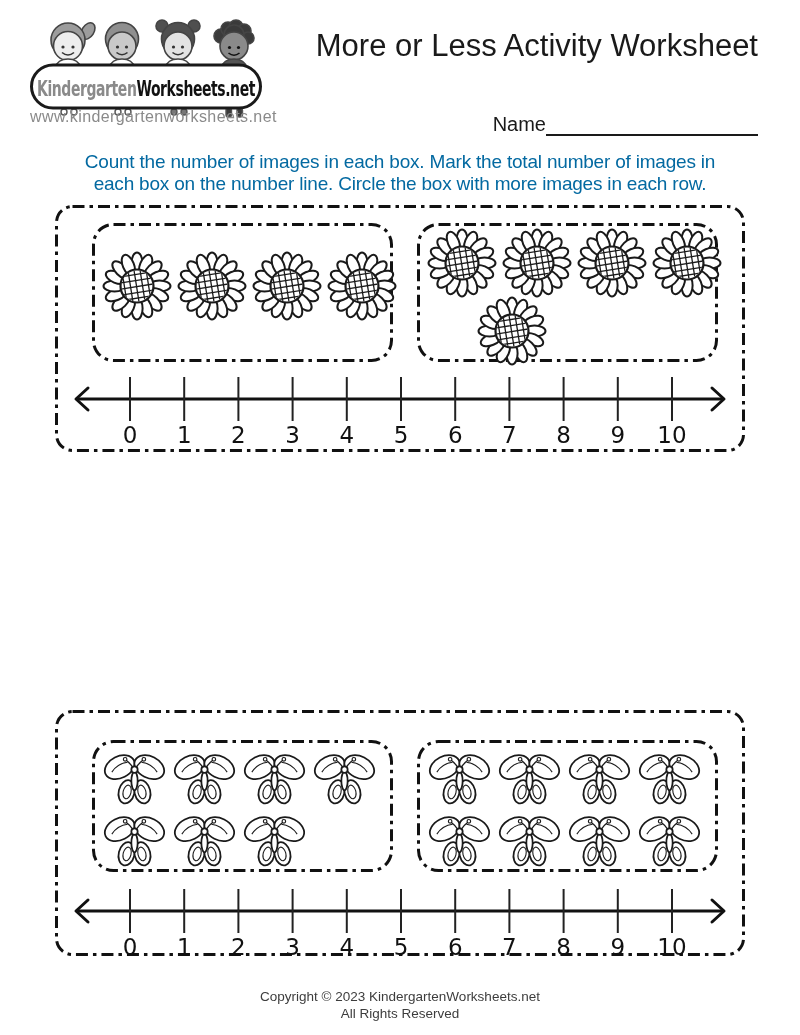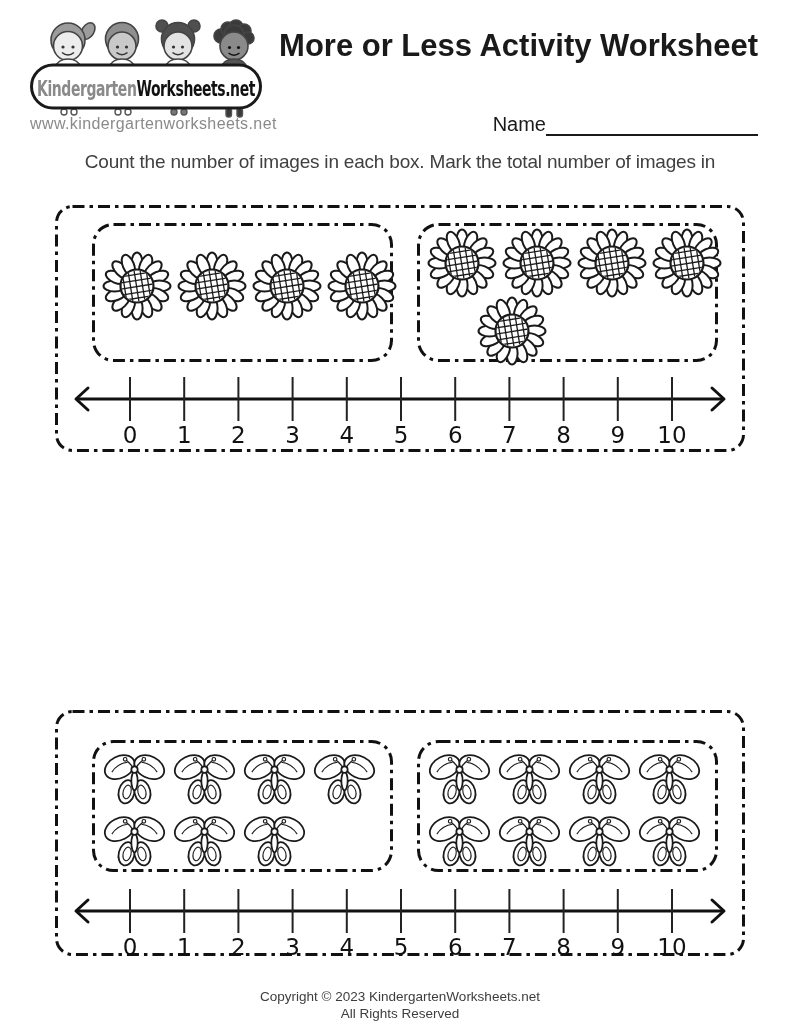--- a/index.html
+++ b/index.html
@@ -1,29 +1,29 @@
 <!DOCTYPE html>
 <html><head>
 <meta charset="utf-8">
 <style>
   html,body{margin:0;padding:0;background:#fff;}
   .page{position:relative;width:800px;height:1035px;background:#fff;overflow:hidden;
         font-family:"Liberation Sans",sans-serif;color:#1a1a1a;}
 
   
   .logo-wrap{position:absolute;left:28px;top:10px;text-decoration:underline;}
-  .website{position:absolute;left:30px;top:115px;font-size:16px;color:#8a8a8a;letter-spacing:.4px;}
-  .title{position:absolute;top:28px;right:42px;font-size:31px;font-weight:700;color:#1a1a1a;}
+  .website{position:absolute;left:30px;top:108px;font-size:16px;color:#8a8a8a;letter-spacing:.4px;}
+  .title{position:absolute;top:28px;right:42px;font-size:31px;font-weight:400;color:#1a1a1a;}
   .name-row{position:absolute;top:104px;right:42px;display:flex;align-items:flex-end;}
   .name-label{font-size:20px;}
   .name-line{display:inline-block;width:212px;height:30px;border-bottom:2px solid #1a1a1a;}
 
   
   .instructions{position:absolute;top:151px;left:0;width:100%;text-align:center;
-                font-size:19px;line-height:22px;letter-spacing:-.2px;color:#404040;}
+                font-size:19px;line-height:22px;letter-spacing:-.2px;color:#0369a1;}
 
   
   .activity-row{position:absolute;left:55px;width:690px;}
   .activity-row[data-row="0"]{top:205px;height:247px;}
   .activity-row[data-row="1"]{top:463px;height:246px;}
 
   .dash{position:relative;}
   .dash > svg.dash-border{position:absolute;left:0;top:0;pointer-events:none;}
 
   .count-box{position:absolute;width:301px;}
@@ -187,20 +187,21 @@
   <div class="website">www.kindergartenworksheets.net</div>
 
   <div class="title">More or Less Activity Worksheet</div>
   <div class="name-row">
     <span class="name-label">Name</span>
     <span class="name-line"></span>
   </div>
 
   <div class="instructions">
     <div>Count the number of images in each box. Mark the total number of images in</div>
+    <div>each box on the number line. Circle the box with more images in each row.</div>
   </div>
 
   <div class="activity-row dash" data-row="0">
       <svg class="dash-border" width="690" height="247">
         <rect x="1.5" y="1.5" width="687" height="244" rx="16" fill="none" stroke="#111" stroke-width="3" stroke-dasharray="12 5 3.5 5"></rect>
       </svg>
     <div class="count-box dash" data-box="0">
         <svg class="dash-border" width="301" height="139">
           <rect x="1.5" y="1.5" width="298" height="136" rx="20" fill="none" stroke="#111" stroke-width="3" stroke-dasharray="12 5 3.5 5"></rect>
         </svg>

